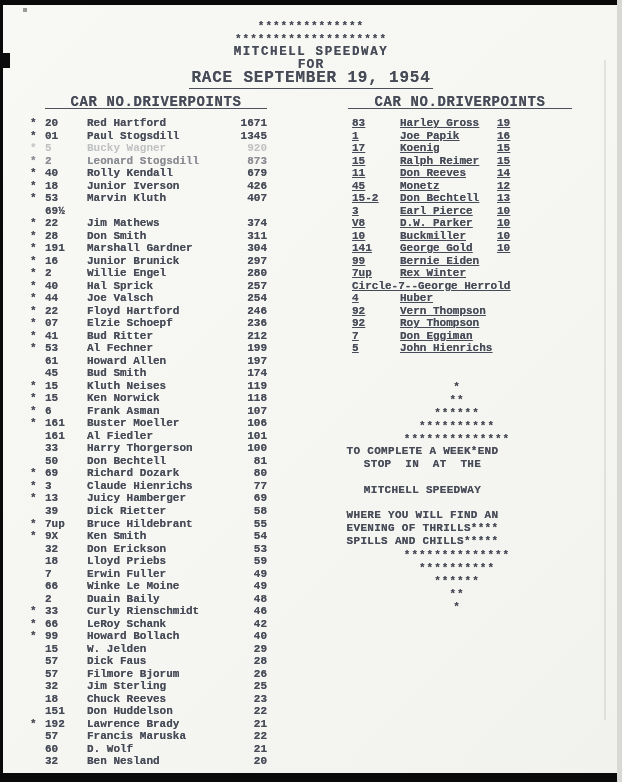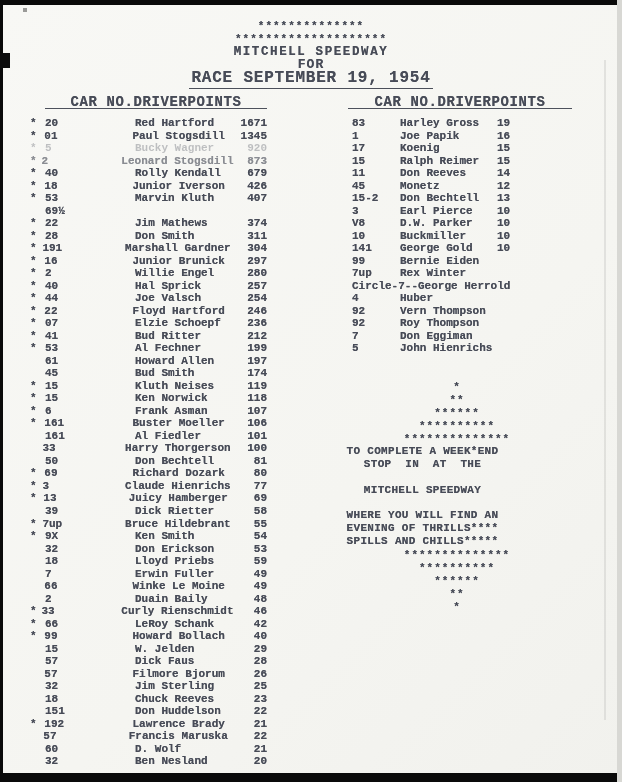--- a/index.html
+++ b/index.html
@@ -32,23 +32,23 @@
               border-bottom:1.6px solid #4d515c;}
   .col-header.left{left:45px;width:222px;}
   .col-header.right{left:348px;width:224px;}
 
   .rows{position:absolute;}
   .rows.left{left:30px;top:117px;width:237px;}
   .rows.right{left:348px;top:117px;width:181px;}
   .trow{display:flex;height:12.52px;line-height:12.7px;font-size:11px;white-space:pre;}
   .trow .star{width:15px;}
   .rows.left .trow .car{width:42px;}
-  .rows.left .trow .drv{flex:1;margin-left:48px;}
+  .rows.left .trow .drv{flex:1;}
   .rows.left .trow .pts{width:44px;text-align:right;}
-  .rows.right .trow{padding-left:4px;}
+  .rows.right .trow{padding-left:4px;text-decoration:underline;}
   .rows.right .trow .car{width:48px;}
   .rows.right .trow .drv{flex:1;}
   .rows.right .trow .pts{width:32px;}
   .trow .full{flex:1;}
   .fade-heavy{opacity:.32;text-shadow:none;}
   .fade-light{opacity:.62;}
 
   .deco{position:absolute;text-align:center;font-size:11px;line-height:12.9px;white-space:pre;}
   .deco div{height:12.9px;}
   .deco.top{left:322px;top:381px;width:270px;letter-spacing:1px;}

